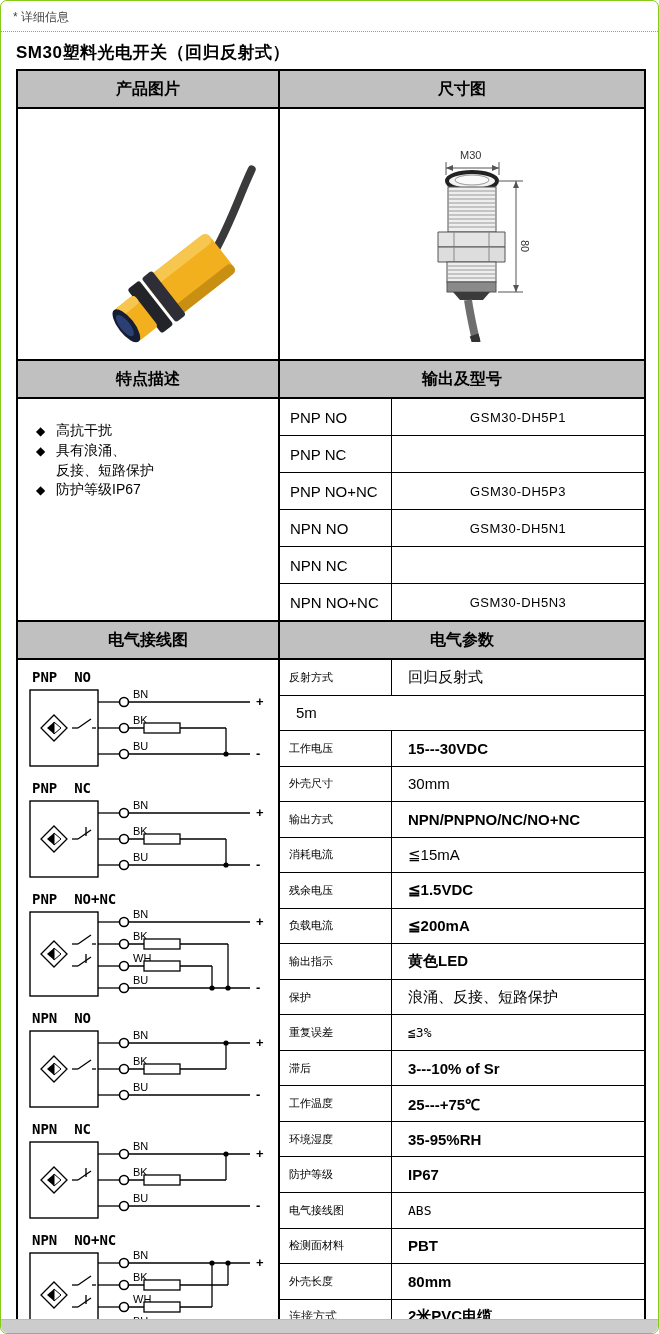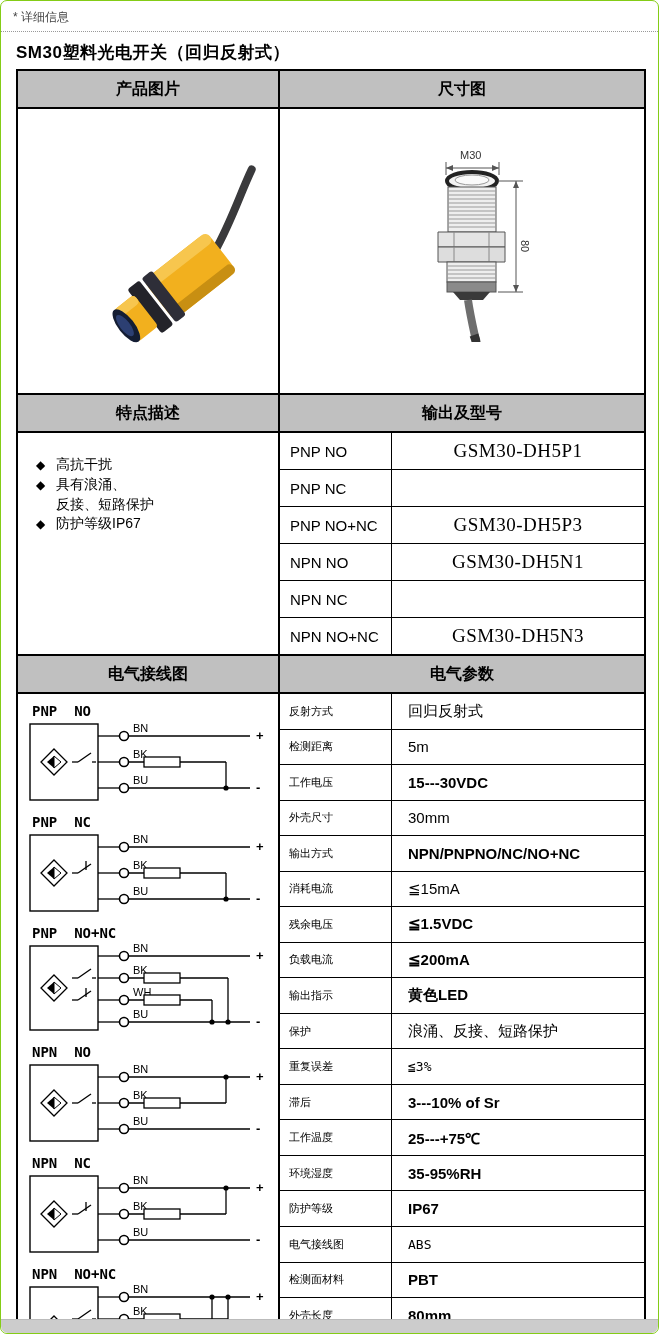--- a/index.html
+++ b/index.html
@@ -26,21 +26,21 @@
   .f-line{display:flex;align-items:baseline;}
   .f-bullet{width:20px;font-size:12px;}
   .f-indent{padding-left:20px;}
   
   .mrows{display:flex;flex-direction:column;height:100%;}
   .m-row{flex:1;display:flex;border-bottom:1px solid var(--line);}
   .m-row:last-child{border-bottom:none;}
   .m-out{width:112px;box-sizing:border-box;border-right:1px solid var(--line);
     display:flex;align-items:center;padding-left:10px;font-size:15px;}
   .m-mod{flex:1;display:flex;align-items:center;justify-content:center;
-    font-family:Liberation Serif, serif;font-size:19px;letter-spacing:.5px;}
+    font-family:Liberation Sans, sans-serif;font-size:13px;letter-spacing:.5px;}
   
   .prows{display:flex;flex-direction:column;height:100%;}
   .p-row{flex:1;display:flex;border-bottom:1px solid var(--line);}
   .p-row:last-child{border-bottom:none;}
   .p-k{width:112px;box-sizing:border-box;border-right:1px solid var(--line);
     display:flex;align-items:center;padding-left:9px;font-size:11px;}
   .p-v{flex:1;display:flex;align-items:center;padding-left:16px;font-size:15px;}
   .p-v.bold{font-weight:bold;}
   .p-v.mono{font-family:"DejaVu Sans Mono",monospace;font-size:13px;}
   .p-k.small{font-size:12px;color:#222;}
@@ -62,21 +62,21 @@
   </div>
   <h1 class="title">SM30塑料光电开关（回归反射式）</h1>
 
   <div class="tbl">
 
     <div class="hrow">
       <div class="hcell c-left">产品图片</div>
       <div class="hcell c-right">尺寸图</div>
     </div>
 
-    <div class="brow" style="height:284px">
+    <div class="brow" style="height:250px">
       <div class="bcell c-left">
         <svg width="260" height="247" viewBox="0 0 260 247">
           <g transform="translate(158,178) rotate(-38)">
             <path d="M52,-4 C 85,-18 108,-34 132,-46" stroke="#3a3a3c" stroke-width="8" fill="none" stroke-linecap="round"></path>
             <rect x="-22" y="-25" width="80" height="50" rx="9" fill="#f2b01e"></rect>
             <rect x="-22" y="-25" width="80" height="12" rx="6" fill="#f7c64e"></rect>
             <rect x="-22" y="14" width="80" height="11" rx="5" fill="#c88f12"></rect>
             <rect x="-40" y="-28" width="15" height="56" rx="3" fill="#23232a"></rect>
             <rect x="-22" y="-28" width="13" height="56" rx="3" fill="#2e2e38"></rect>
             <rect x="-64" y="-20" width="26" height="40" rx="4" fill="#f2b01e"></rect>
@@ -372,21 +372,20 @@
               <text x="230" y="18" font-size="13" font-weight="bold">+</text>
             </svg></div>
         </div>
       <div class="bcell c-right">
         <div class="prows" id="params">
             <div class="p-row">
               <div class="p-k">反射方式</div>
               <div class="p-v">回归反射式</div>
             </div>
             <div class="p-row">
-              <div class="p-k">检测距离</div>
               <div class="p-v">5m</div>
             </div>
             <div class="p-row">
               <div class="p-k">工作电压</div>
               <div class="p-v bold">15---30VDC</div>
             </div>
             <div class="p-row">
               <div class="p-k">外壳尺寸</div>
               <div class="p-v">30mm</div>
             </div>

